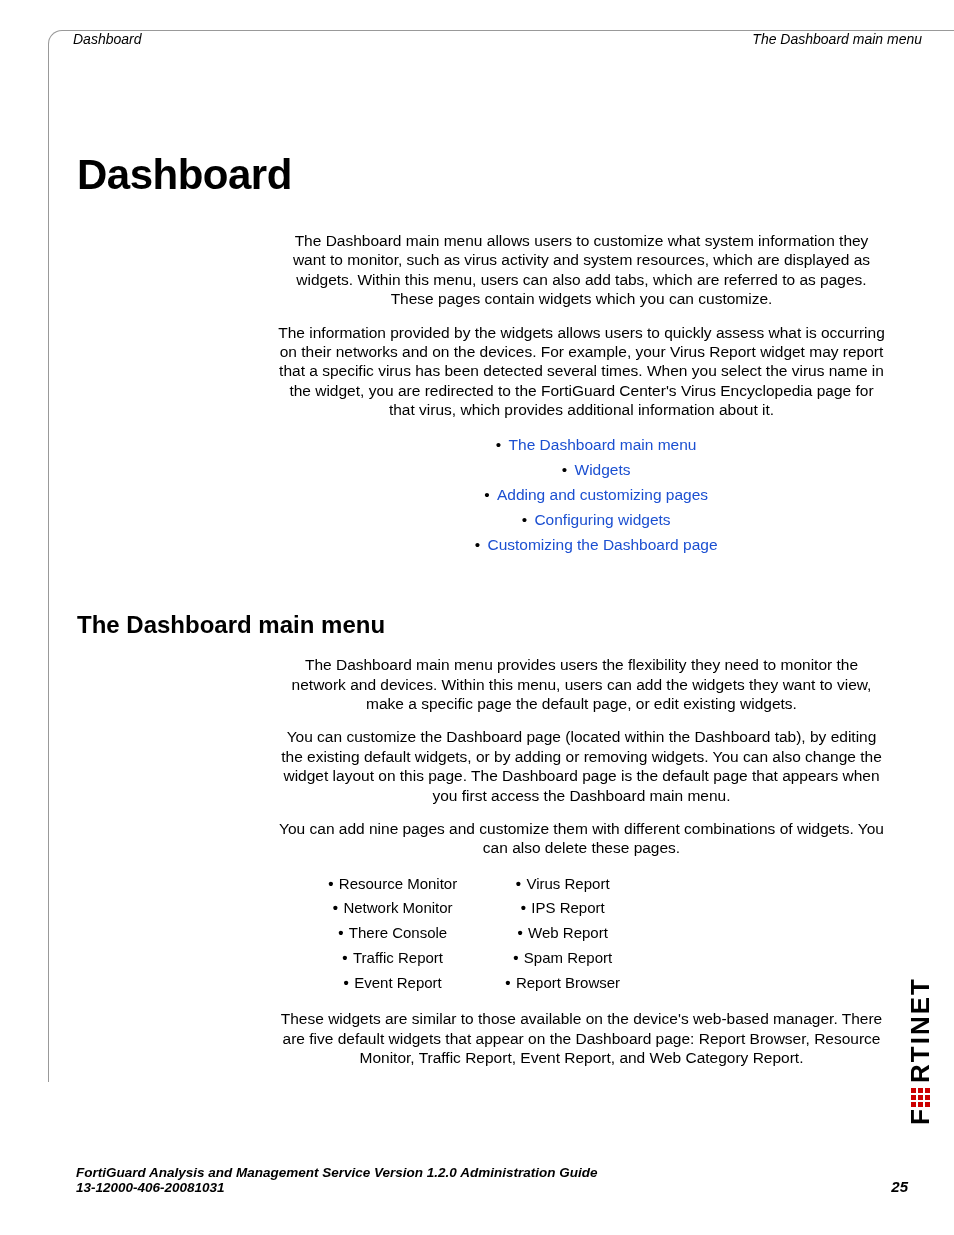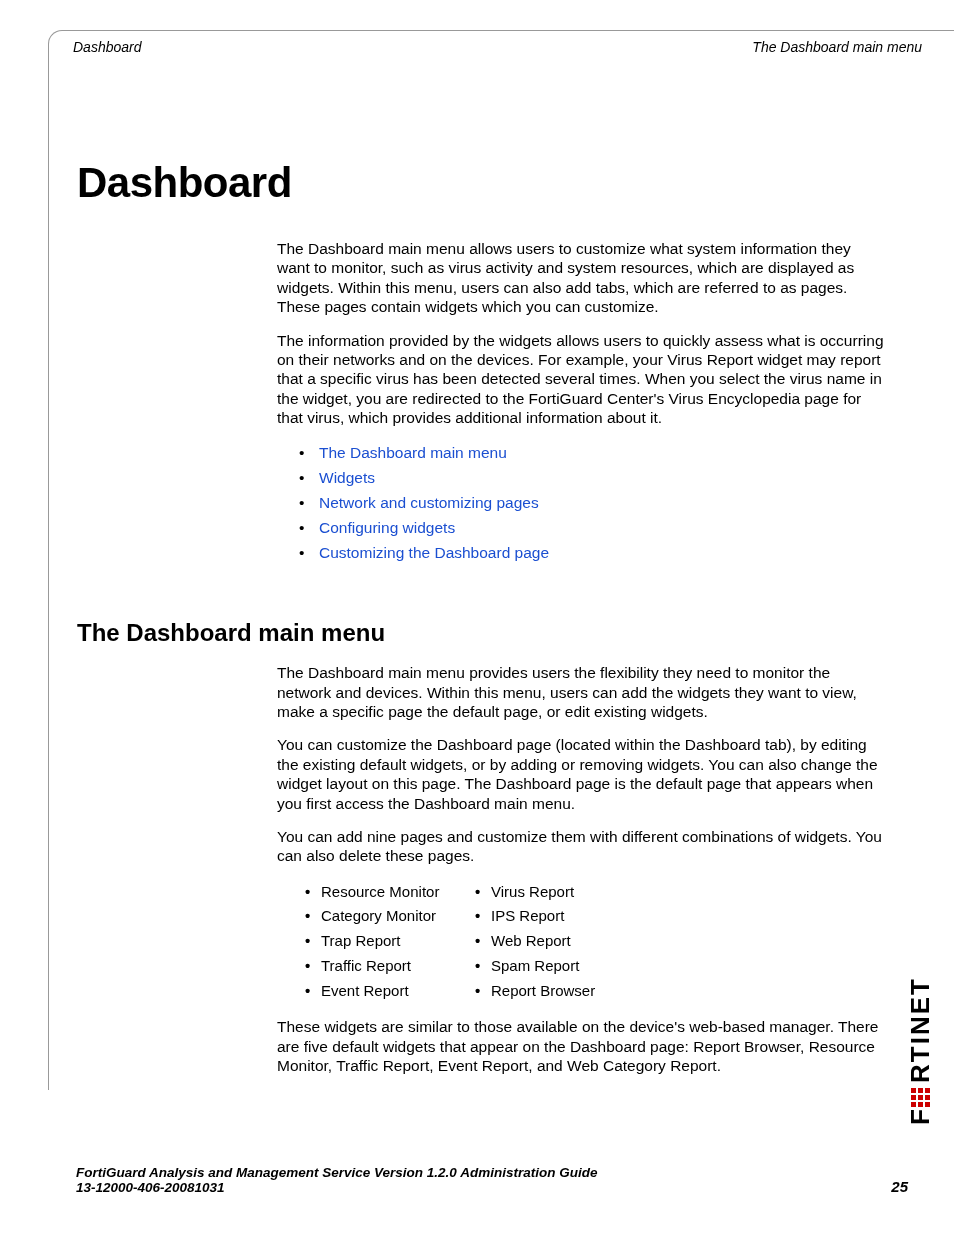--- a/index.html
+++ b/index.html
@@ -1,21 +1,21 @@
 <!DOCTYPE html>
 <html><head>
 <meta charset="utf-8">
 <style>
   * { margin:0; padding:0; box-sizing:border-box; }
   body { width:954px; height:1235px; background:#fff; font-family:Arial,Helvetica,sans-serif; color:#000; position:relative; }
-  .frame { position:absolute; top:30px; left:48px; right:0; border-top:1px solid #999; border-left:1px solid #999; border-top-left-radius:14px; padding:8px 0 0 0; }
+  .frame { position:absolute; top:30px; left:48px; right:0; border-top:1px solid #999; border-left:1px solid #999; border-top-left-radius:14px; padding:0 0 0 0; }
   .runhead { display:flex; justify-content:space-between; font-style:italic; font-size:14px; padding:0 32px 0 24px; }
   .content { padding:0 68px 0 28px; }
   .title { font-size:42px; font-weight:bold; letter-spacing:-0.5px; margin-top:104px; margin-bottom:32px; }
-  .body-col { margin-left:200px; }
+  .body-col { margin-left:200px;text-align:center; }
   p { font-size:15.5px; line-height:1.25; margin-bottom:14px; }
   ul.links { list-style:none; margin:2px 0 0 22px; }
   ul.links li { font-size:15.5px; line-height:1.6; }
   ul.links li::before { content:"•"; display:inline-block; width:20px; color:#000; }
   a.link { color:#1b4fd1; text-decoration:none; }
   h2 { font-size:24px; font-weight:bold; margin-top:54px; margin-bottom:16px; }
   .widget-cols { display:flex; margin-left:28px; margin-bottom:14px; }
   .widget-cols ul { list-style:none; width:170px; }
   .widget-cols li { font-size:15px; line-height:1.65; font-weight:bold; }
   .widget-cols li::before { content:"•"; display:inline-block; width:16px; }
@@ -35,38 +35,38 @@
 
   <div class="content">
     <div class="title">Dashboard</div>
 
     <div class="body-col">
       <p>The Dashboard main menu allows users to customize what system information they want to monitor, such as virus activity and system resources, which are displayed as widgets. Within this menu, users can also add tabs, which are referred to as pages. These pages contain widgets which you can customize.</p>
       <p>The information provided by the widgets allows users to quickly assess what is occurring on their networks and on the devices. For example, your Virus Report widget may report that a specific virus has been detected several times. When you select the virus name in the widget, you are redirected to the FortiGuard Center's Virus Encyclopedia page for that virus, which provides additional information about it.</p>
       <ul class="links">
         <li><a class="link">The Dashboard main menu</a></li>
         <li><a class="link">Widgets</a></li>
-        <li><a class="link">Network and customizing pages</a></li>
+        <li><a class="link">Adding and customizing pages</a></li>
         <li><a class="link">Configuring widgets</a></li>
         <li><a class="link">Customizing the Dashboard page</a></li>
       </ul>
     </div>
 
     <h2>The Dashboard main menu</h2>
 
     <div class="body-col">
       <p>The Dashboard main menu provides users the flexibility they need to monitor the network and devices. Within this menu, users can add the widgets they want to view, make a specific page the default page, or edit existing widgets.</p>
       <p>You can customize the Dashboard page (located within the Dashboard tab), by editing the existing default widgets, or by adding or removing widgets. You can also change the widget layout on this page. The Dashboard page is the default page that appears when you first access the Dashboard main menu.</p>
       <p>You can add nine pages and customize them with different combinations of widgets. You can also delete these pages.</p>
 
       <div class="widget-cols">
         <ul>
           <li><span>Resource Monitor</span></li>
-          <li><span>Category Monitor</span></li>
-          <li><span>Trap Report</span></li>
+          <li><span>Network Monitor</span></li>
+          <li><span>There Console</span></li>
           <li><span>Traffic Report</span></li>
           <li><span>Event Report</span></li>
         </ul>
         <ul>
           <li><span>Virus Report</span></li>
           <li><span>IPS Report</span></li>
           <li><span>Web Report</span></li>
           <li><span>Spam Report</span></li>
           <li><span>Report Browser</span></li>
         </ul>

